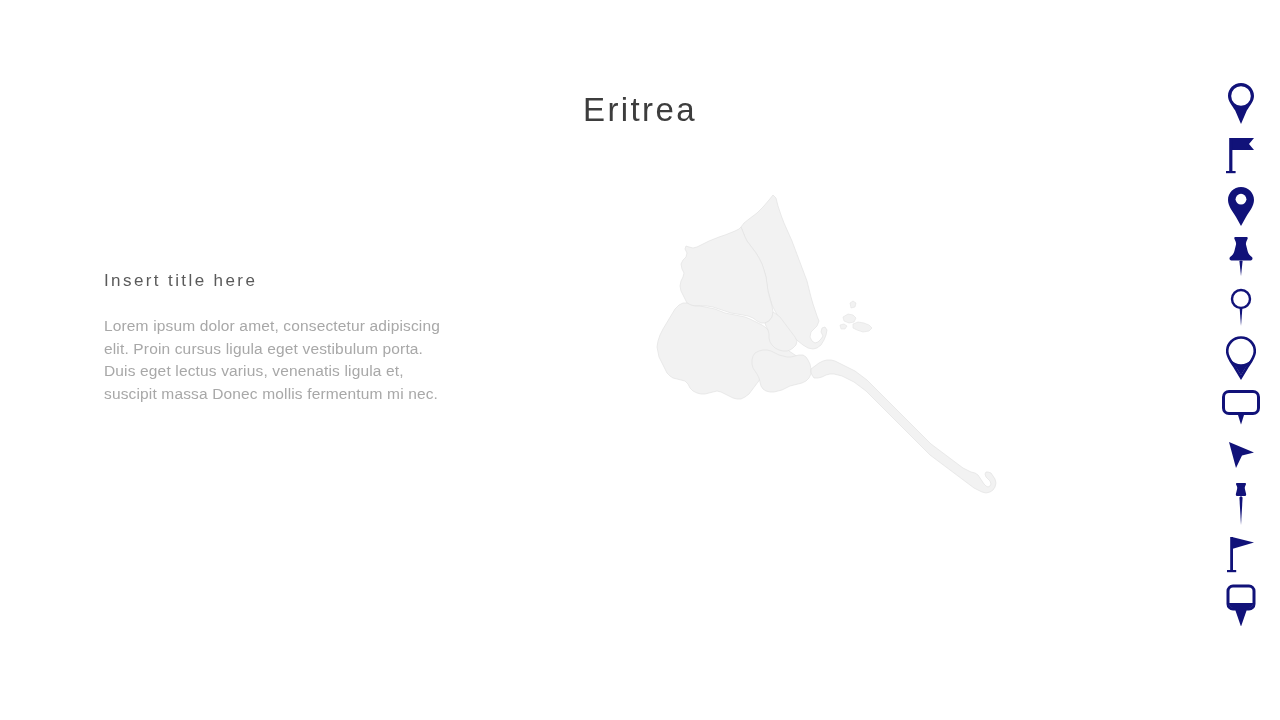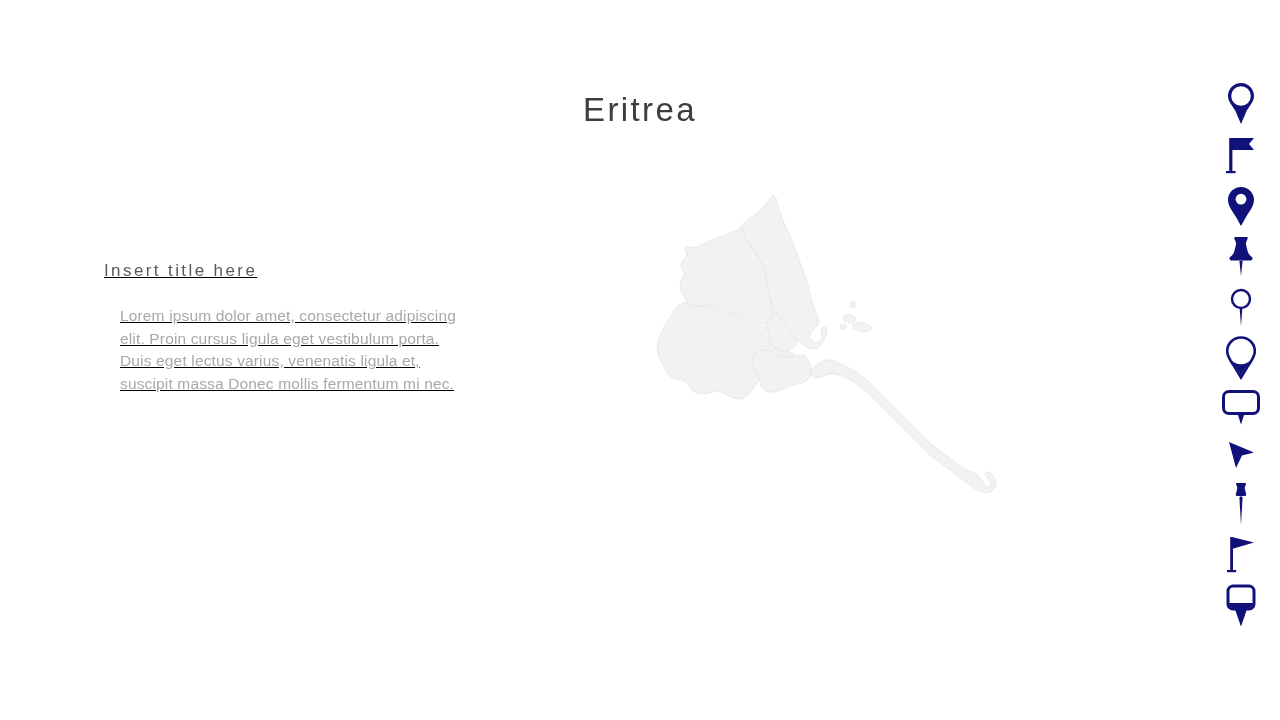--- a/index.html
+++ b/index.html
@@ -41,39 +41,38 @@
     display: block;
   }
   .slide-title .title-line-2 {
     letter-spacing: 1.5px;
   }
 
   
   .text-panel {
     position: absolute;
     left: 104px;
-    top: 260px;
+    top: 270px;
     width: 352px;
-    text-decoration: underline;
   }
   .panel-title {
     color: #5a5a5a;
     font-size: 17px;
     font-weight: 400;
     letter-spacing: 2.4px;
     margin: 0 0 23px 0;
     line-height: 22px;
   }
   .panel-body {
     color: #a8a8a8;
     font-size: 15.5px;
     font-weight: 400;
     line-height: 22.5px;
     letter-spacing: 0.15px;
-    margin: 16px;
+    margin: 0;
     width: 348px;
   }
 
   
   .map-wrap {
     position: absolute;
     left: 645px;
     top: 185px;
     width: 380px;
     height: 320px;

